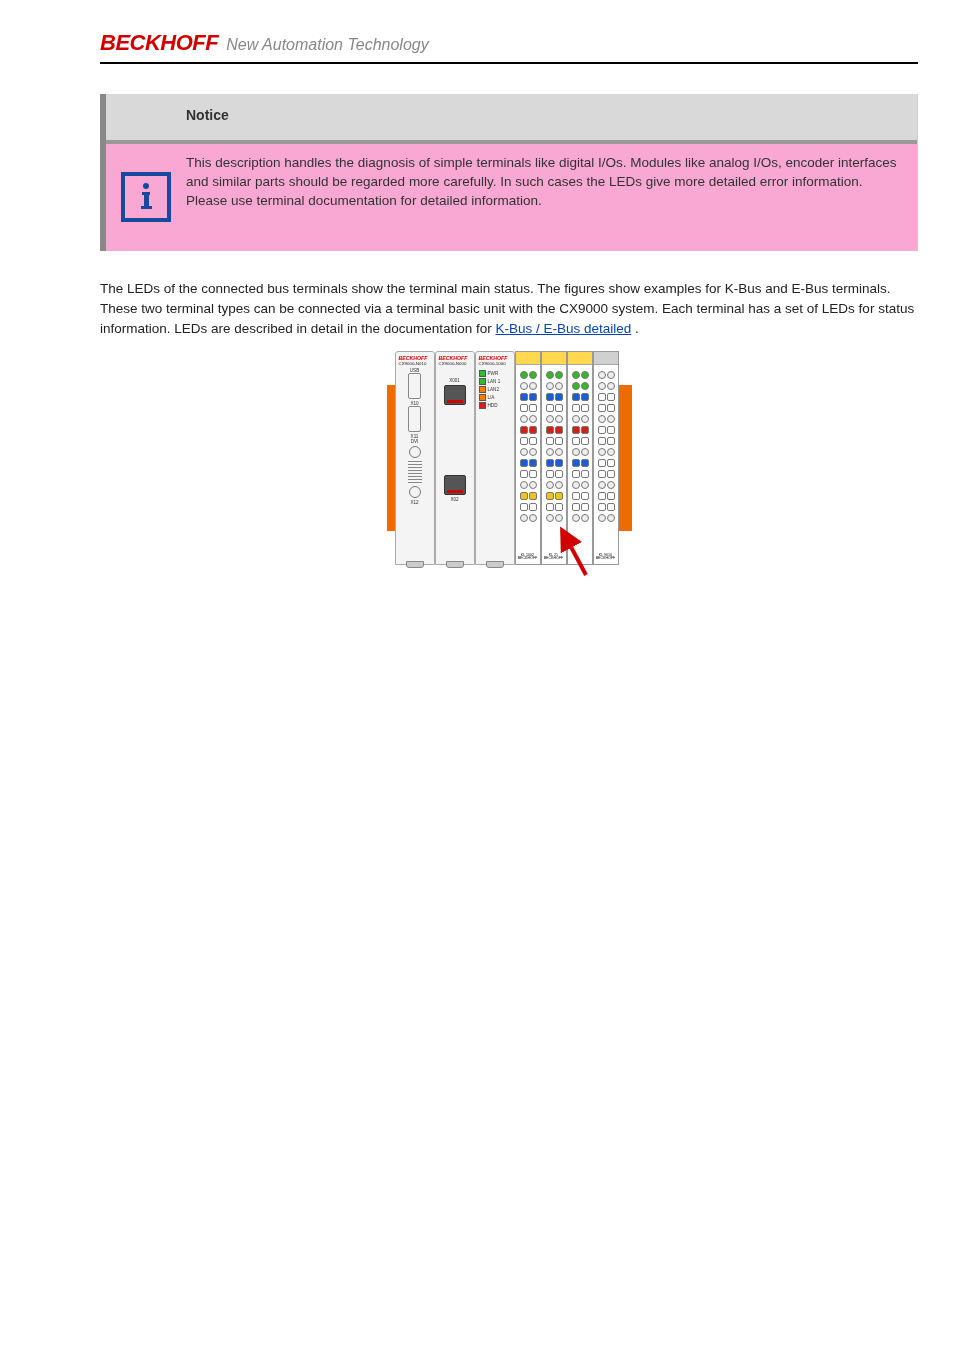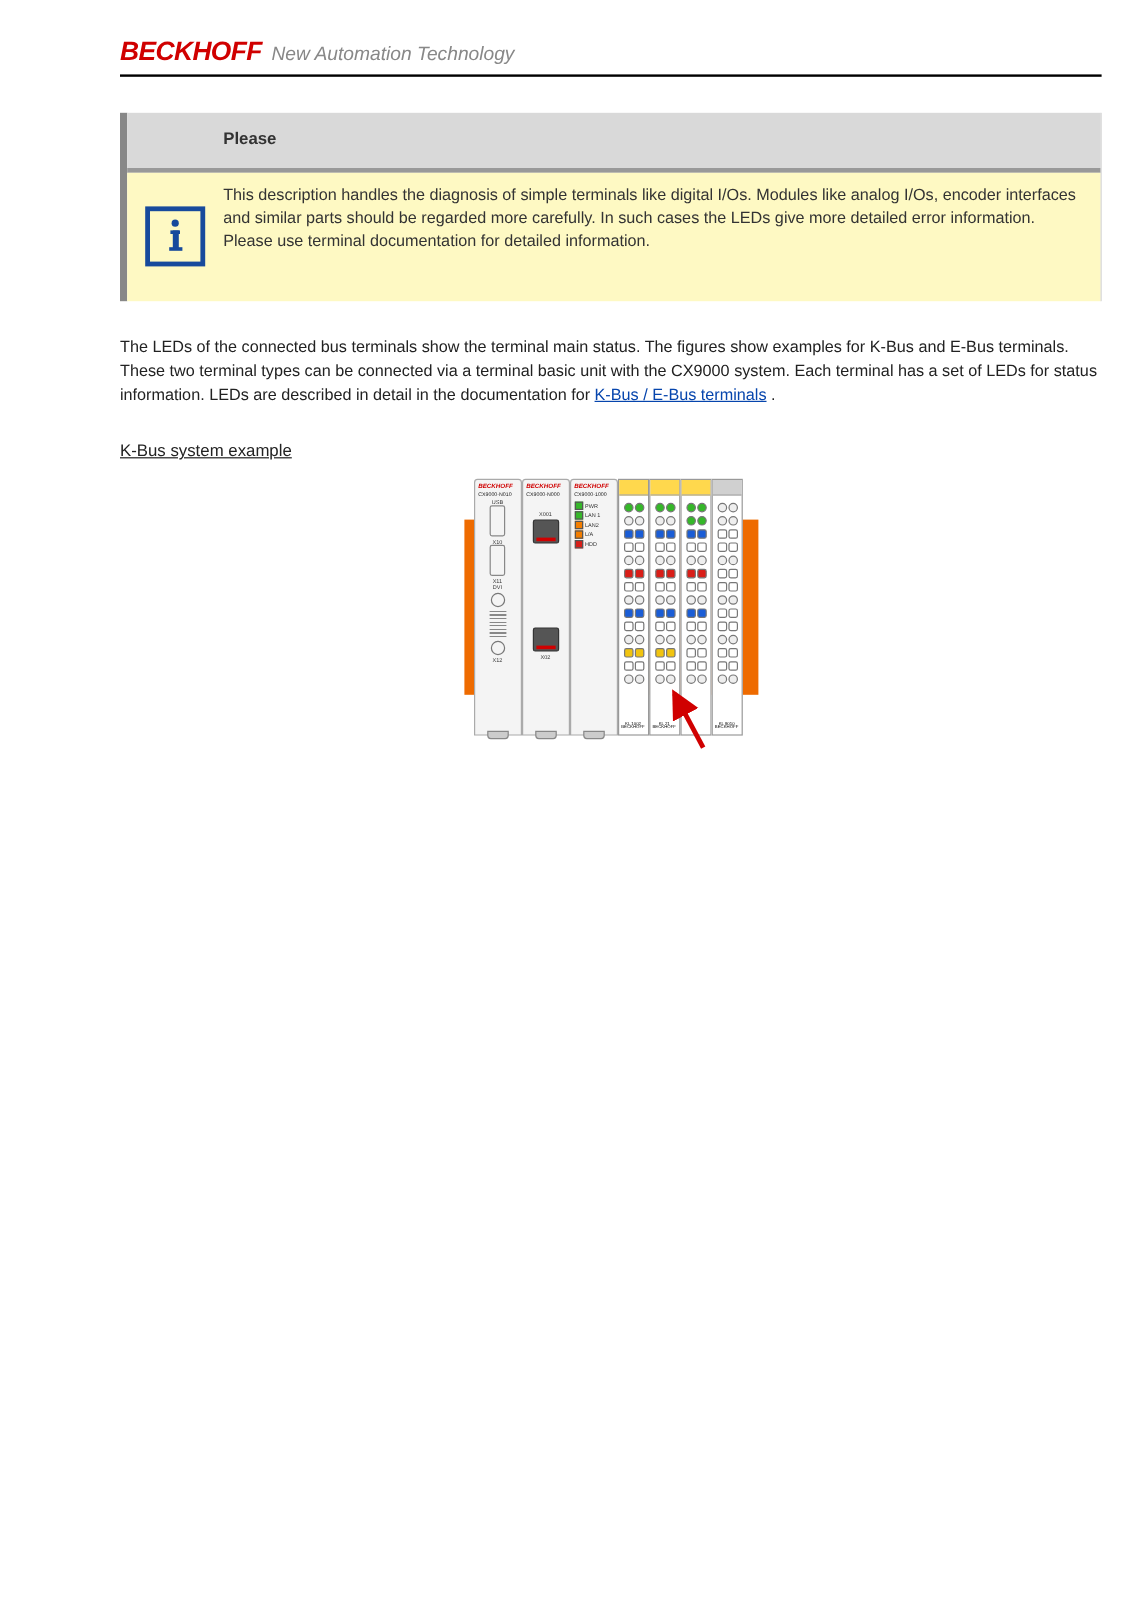--- a/index.html
+++ b/index.html
@@ -48,21 +48,21 @@
   }
   .notice-header-row {
     background: #d9d9d9;
     height: 46px;
   }
   .notice-divider {
     background: #999;
     height: 4px;
   }
   .notice-body-row {
-    background: #fef9c3;
+    background: #f9a8d4;
   }
   .notice-body-cell {
     flex: 1;
     padding: 10px 14px 40px 0;
     font-size: 13.5px;
     line-height: 1.4;
     color: #333;
   }
   .info-icon {
     display: inline-flex;
@@ -254,46 +254,45 @@
 <div class="page">
   <div class="header-row">
     <span class="logo">BECKHOFF</span>
     <span class="tagline">New Automation Technology</span>
   </div>
 
   <div class="notice-box">
     <div class="notice-row notice-header-row">
       <div class="notice-icon-cell"></div>
       <div class="notice-body-cell" style="padding:12px 0 0; font-weight:700; font-size:14px;">
-        <span>Please</span>
+        <span>Notice</span>
       </div>
     </div>
     <div class="notice-divider"></div>
     <div class="notice-row notice-body-row">
       <div class="notice-icon-cell">
         <span class="info-icon">
           <svg width="22" height="30" viewBox="0 0 22 30">
             <circle cx="11" cy="4" r="3" fill="#174a9c"></circle>
             <rect x="7" y="10" width="8" height="3" fill="#174a9c"></rect>
             <rect x="9" y="10" width="5" height="15" fill="#174a9c"></rect>
             <rect x="6" y="24" width="11" height="3" fill="#174a9c"></rect>
           </svg>
         </span>
       </div>
       <div class="notice-body-cell">This description handles the diagnosis of simple terminals like digital I/Os. Modules like analog I/Os, encoder interfaces and similar parts should be regarded more carefully. In such cases the LEDs give more detailed error information. Please use terminal documentation for detailed information.</div>
     </div>
   </div>
 
   <p class="para">
     <span>The LEDs of the connected bus terminals show the terminal main status. The figures show examples for K-Bus and E-Bus terminals. These two terminal types can be connected via a terminal basic unit with the CX9000 system. Each terminal has a set of LEDs for status information. LEDs are described in detail in the documentation for </span>
-    <a class="inline-link" href="#">K-Bus / E-Bus terminals</a>
+    <a class="inline-link" href="#">K-Bus / E-Bus detailed</a>
     <span>.</span>
   </p>
 
-  <p class="sub-heading">K-Bus system example</p>
 
   <div class="diagram-wrap">
     <div class="diagram">
       <div class="din-rail"></div>
 
       <div class="modules-row">
 
         <div class="module mod-a">
           <span class="brand">BECKHOFF</span>
           <span class="model">CX9000-N010</span>

